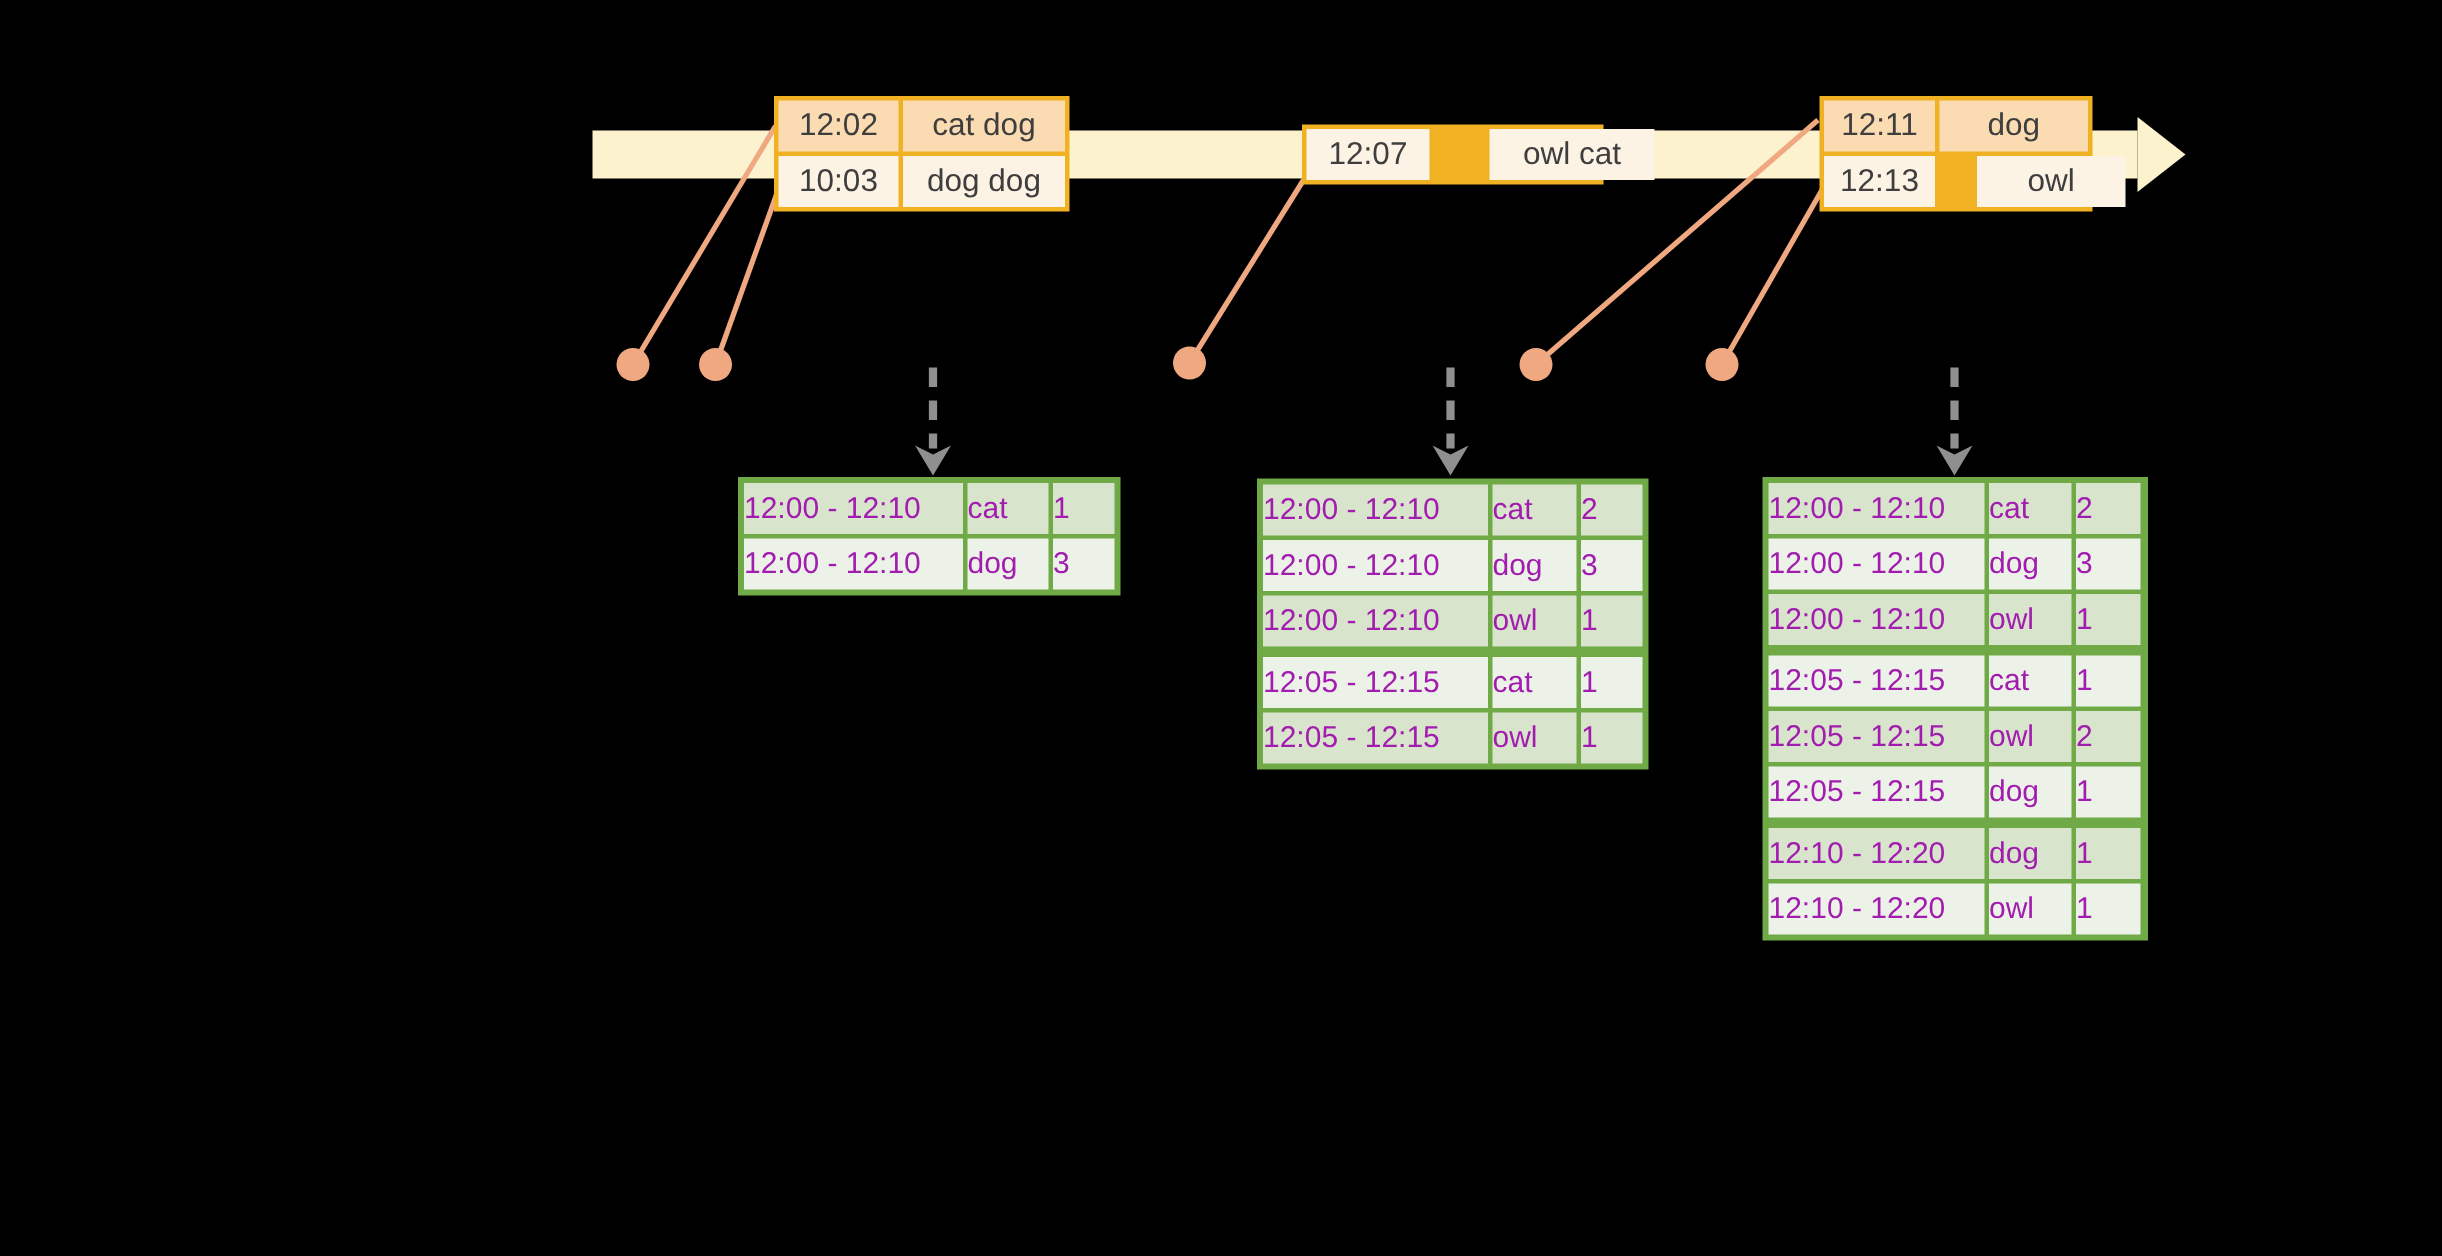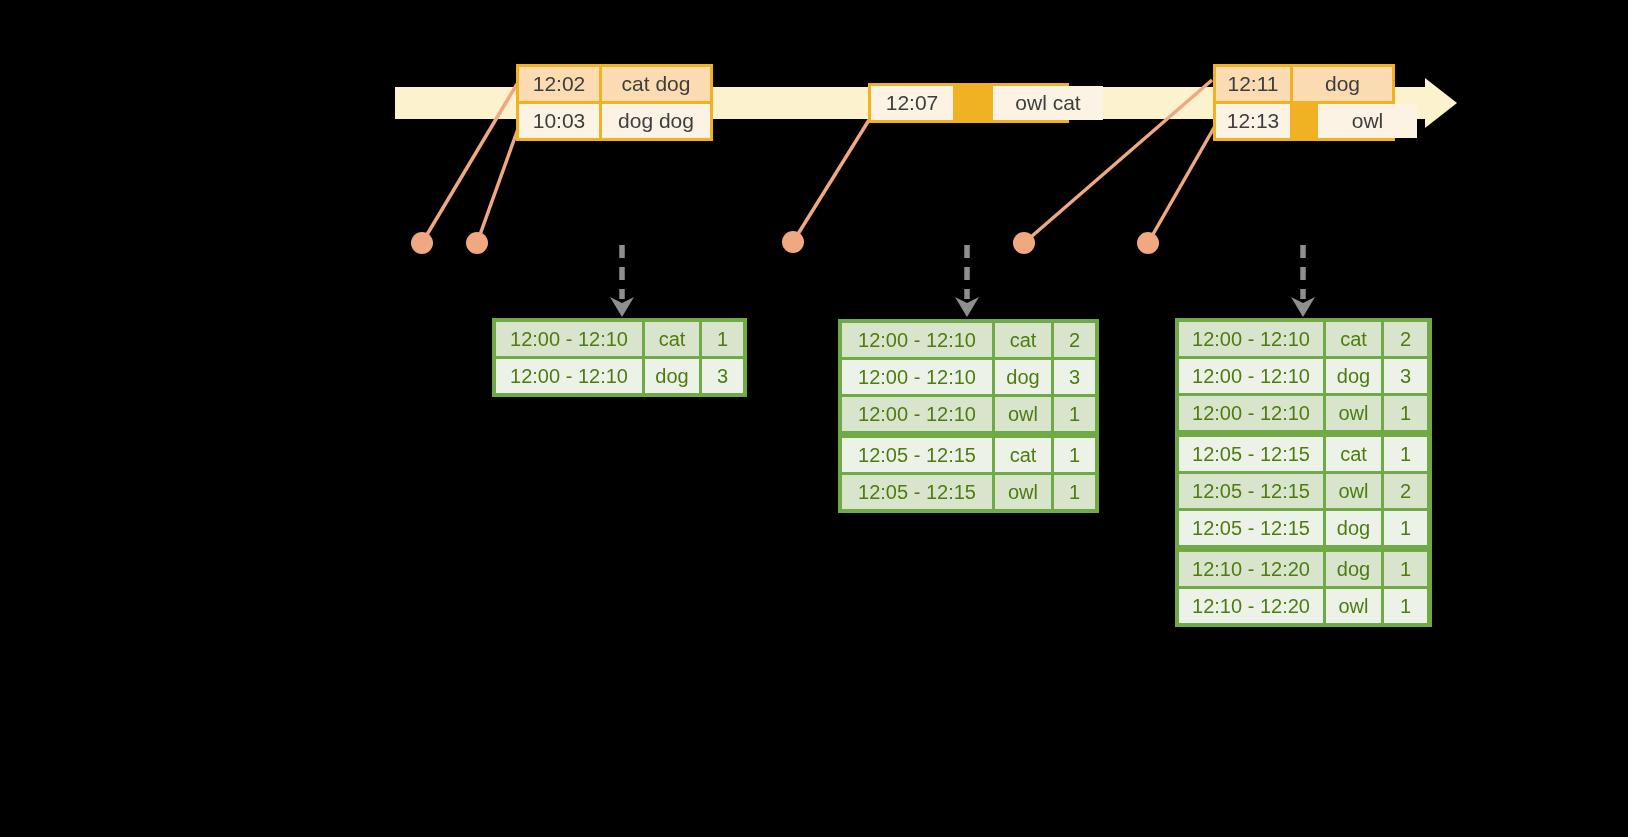--- a/index.html
+++ b/index.html
@@ -37,22 +37,22 @@
     background:#6faa46;
     padding:4px;
     display:flex;flex-direction:column;
     box-sizing:border-box;
   }
   .rrow{display:grid;column-gap:3px;margin-top:3px;}
   .rrow:first-child{margin-top:0;}
   .rrow.group-start{margin-top:7px;}
   .rcell{
     height:34px;line-height:34px;
-    text-align:center;
-    font-size:20px;color:#4d7c0f;
+    text-align:left;
+    font-size:20px;color:#a21caf;
     white-space:nowrap;overflow:hidden;
   }
   .rrow.dark  .rcell{background:#d8e4cc;}
   .rrow.light .rcell{background:#edf2e9;}
 </style>
 </head>
 <body>
 
 <div class="stage">
 

